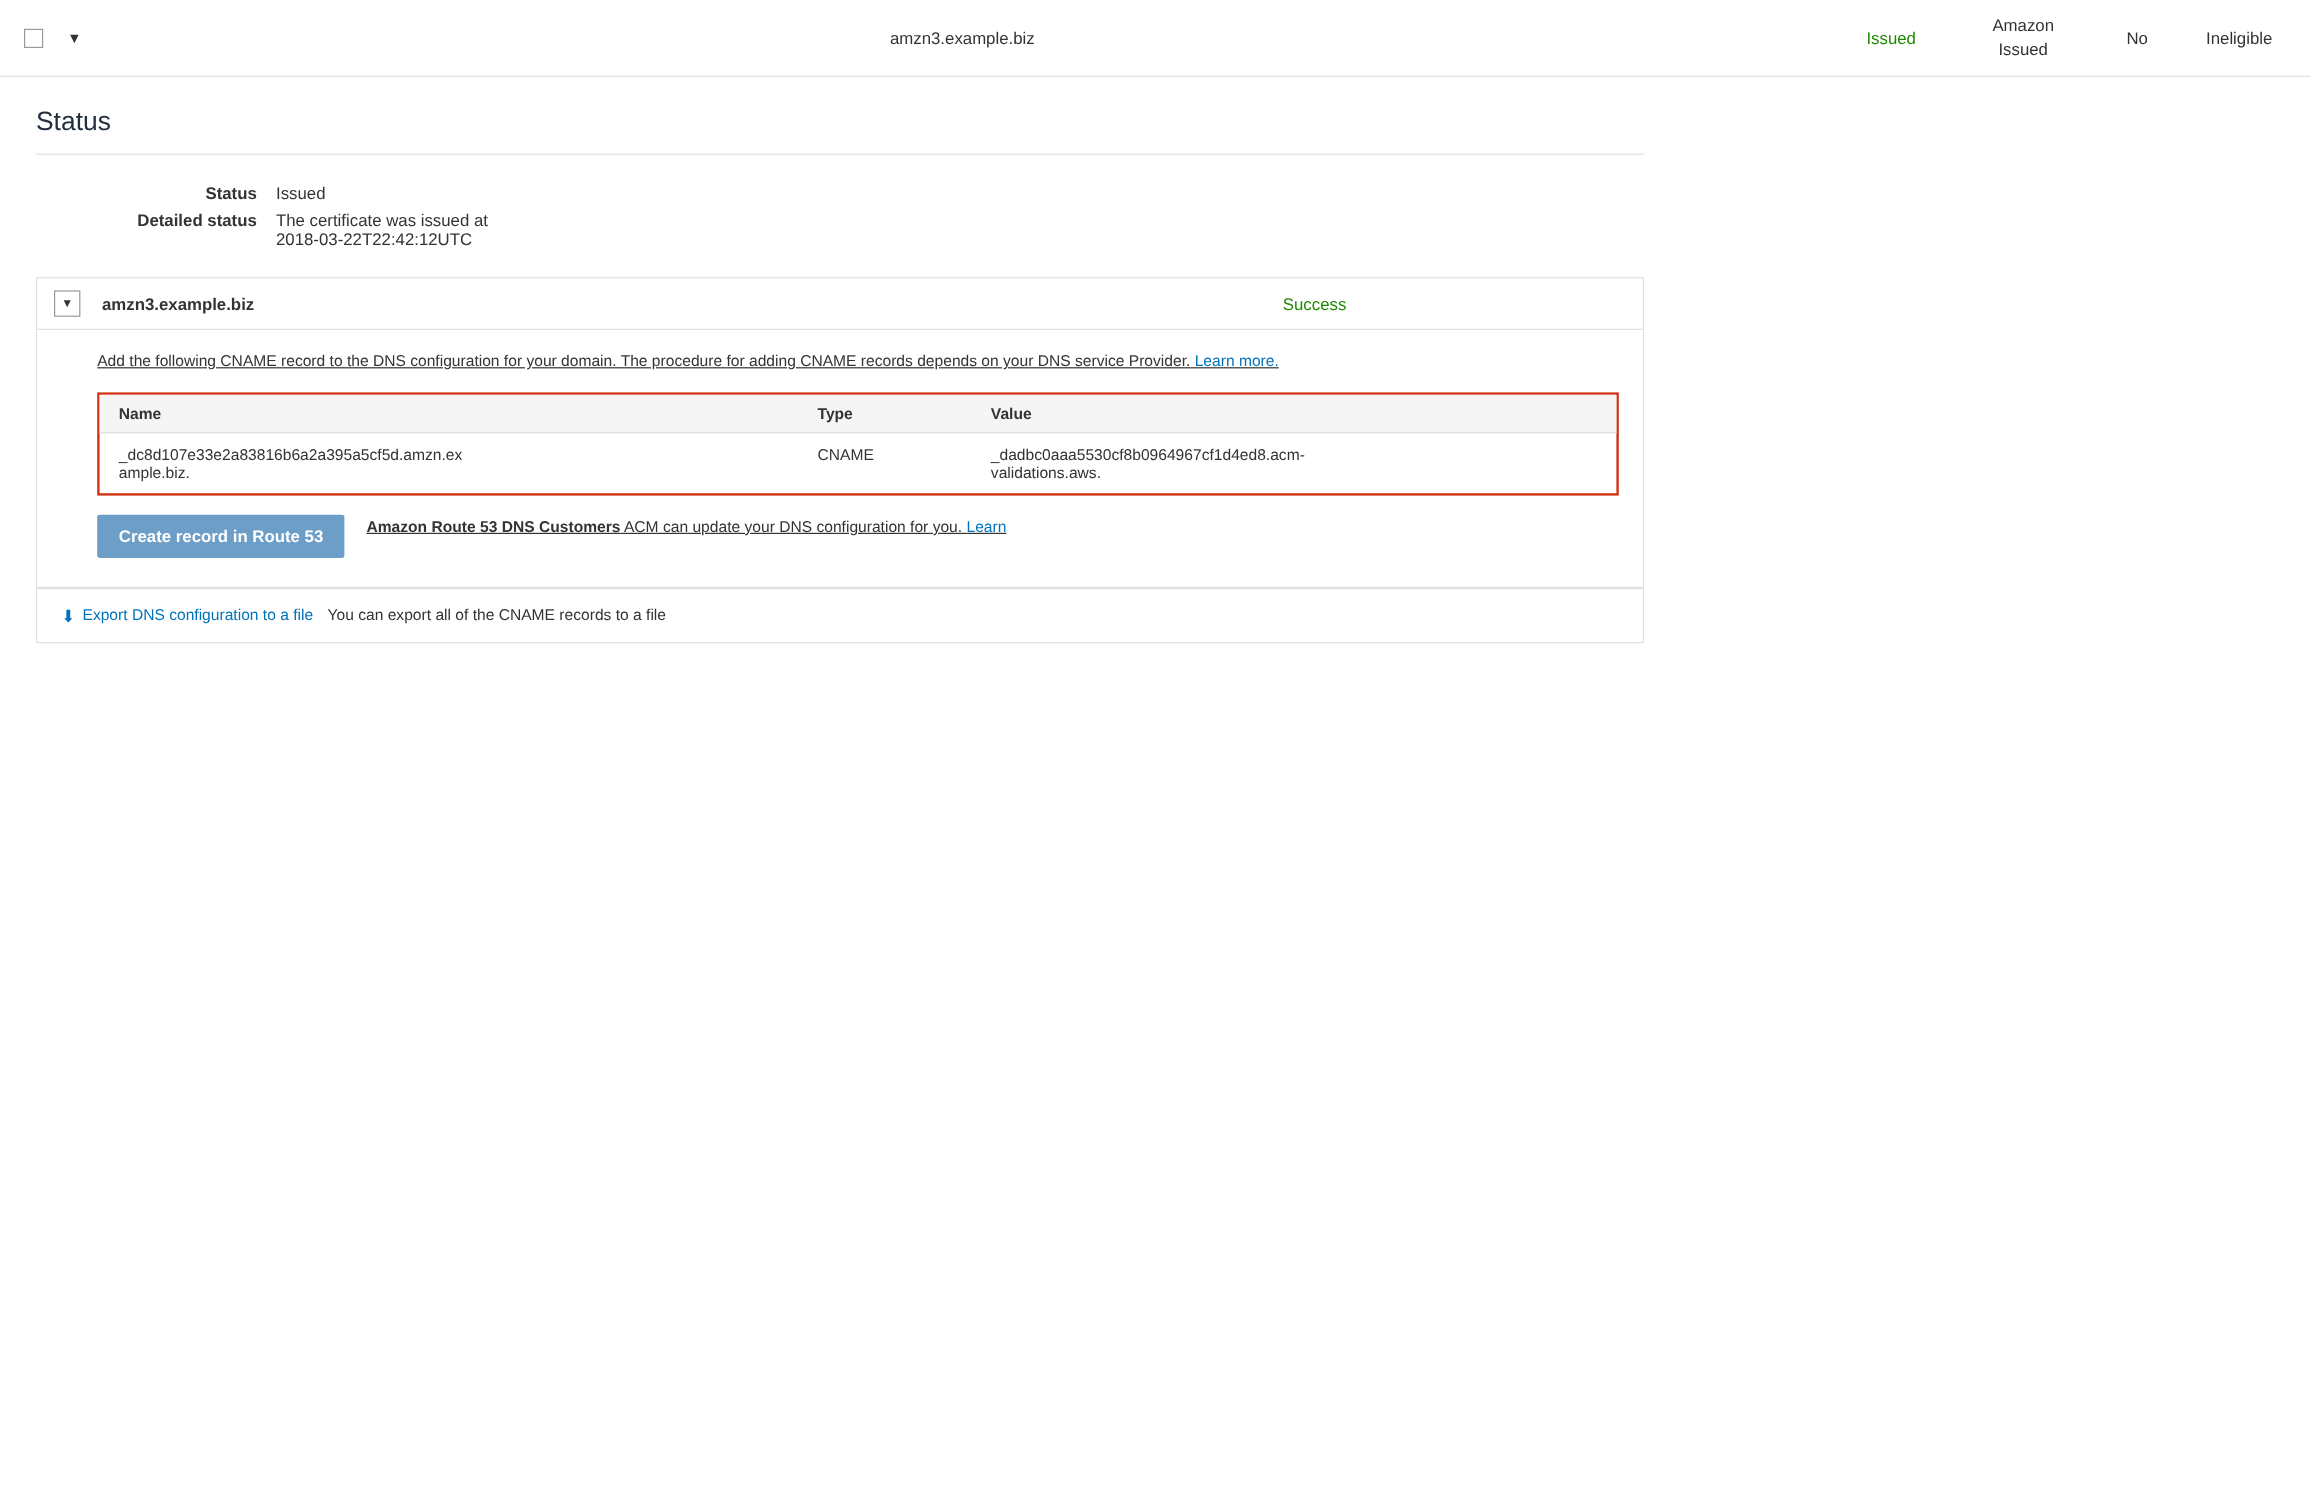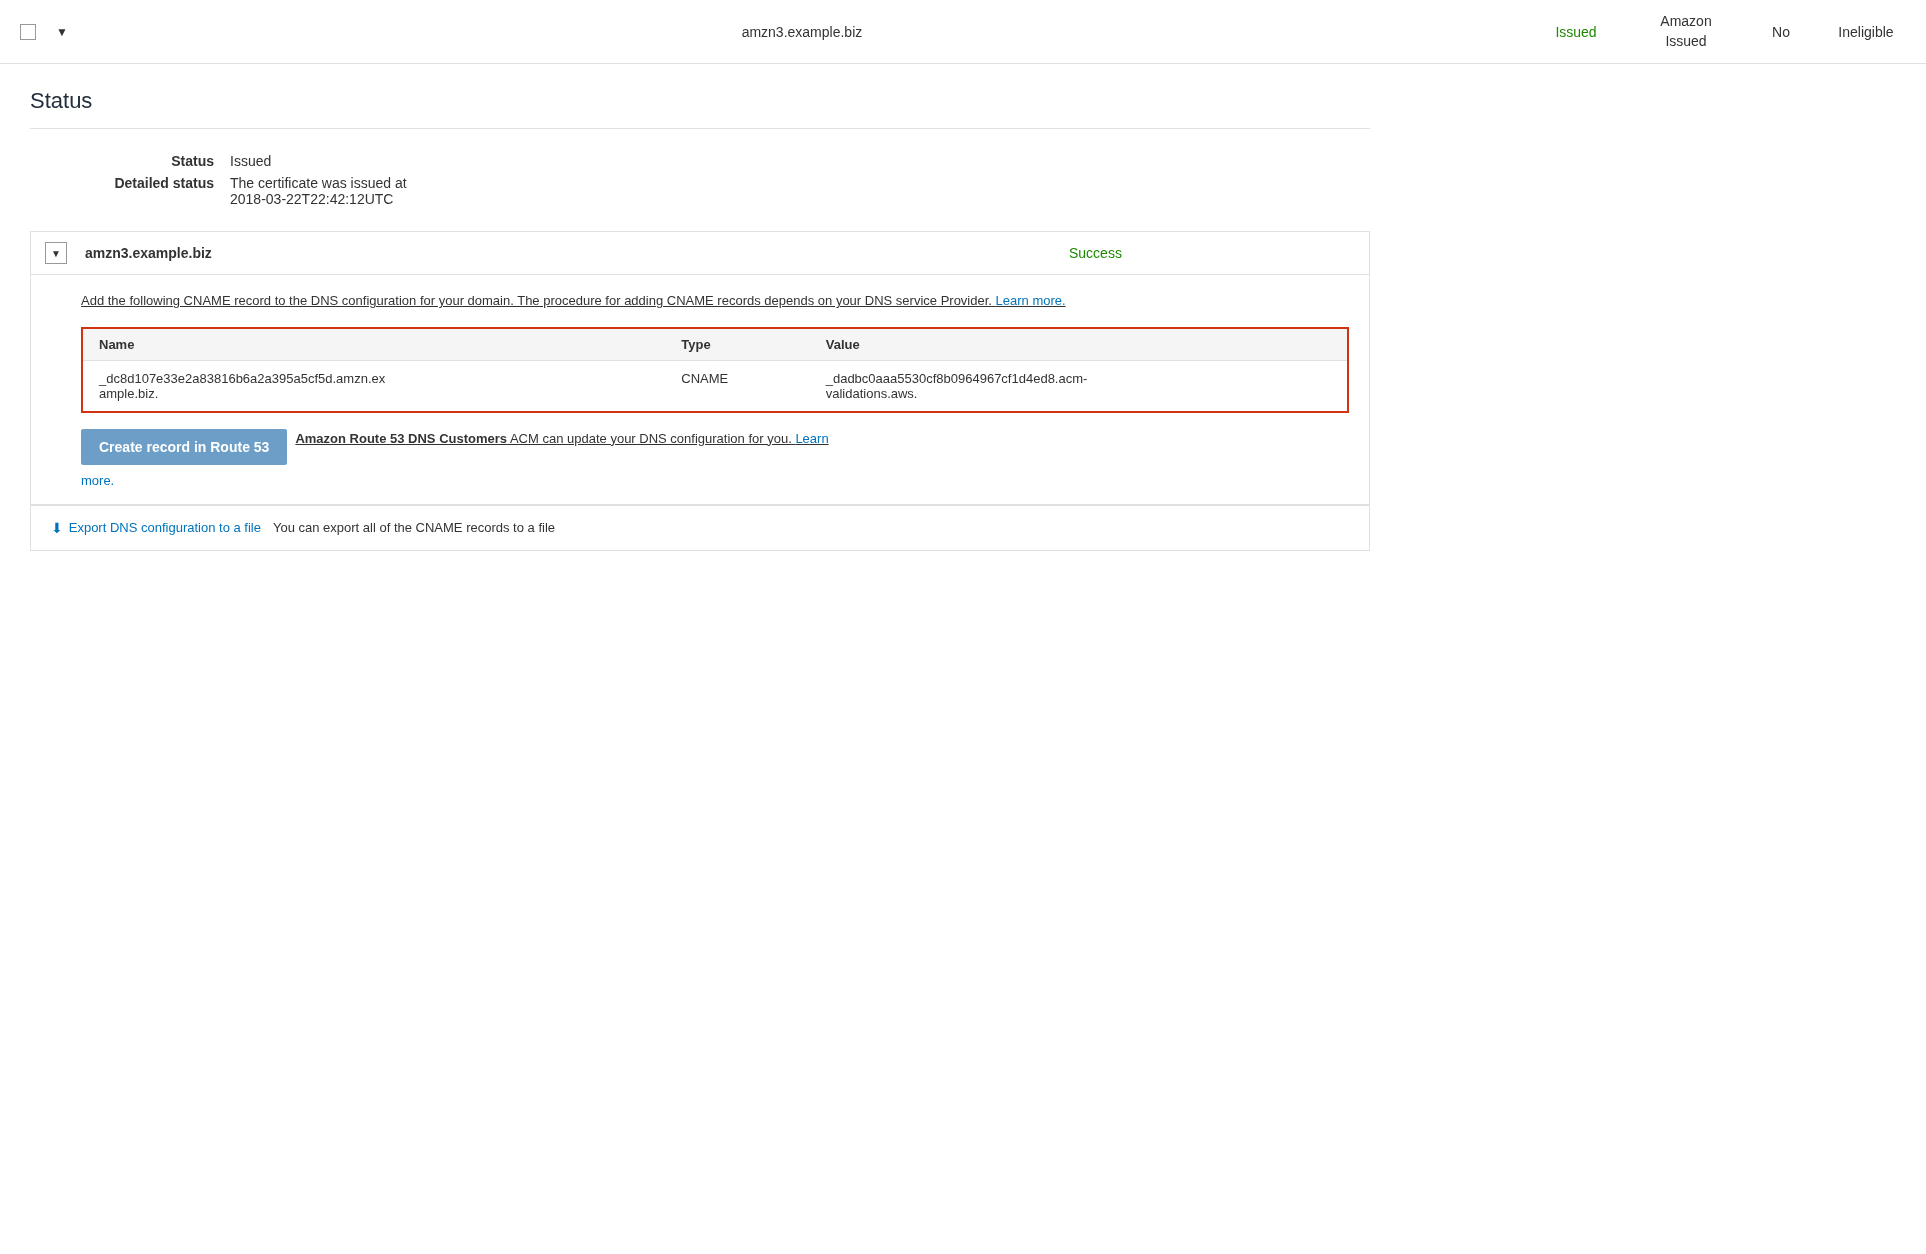--- a/index.html
+++ b/index.html
@@ -210,21 +210,21 @@
     .note-section a {
       color: #0073bb;
       text-decoration: none;
     }
 
     
     .create-record-area {
       display: flex;
       align-items: flex-start;
       flex-wrap: wrap;
-      gap: 8px;
+      gap: 18px;
       margin-bottom: 8px;
     }
     .create-record-btn {
       background: #6c9ec8;
       color: #fff;
       border: none;
       padding: 10px 18px;
       font-size: 14px;
       font-weight: bold;
       cursor: pointer;
@@ -342,23 +342,20 @@
 
 
       <div class="create-record-area">
         <button class="create-record-btn">Create record in Route 53</button>
         <div class="create-record-desc">
           <strong>Amazon Route 53 DNS Customers</strong>
           <span> ACM can update your DNS configuration for you. </span>
           <a href="#">Learn</a>
         </div>
       </div>
-      <div class="learn-more-line">
-        <a href="#">more.</a>
-      </div>
     </div>
 
     <div class="export-section" style="padding: 14px 20px; margin-top: 0; border-top: 1px solid #e0e0e0;">
       <a href="#" class="export-link">
         <span class="export-icon">⬇</span>
         <span>Export DNS configuration to a file</span>
       </a>
       <span class="export-desc">You can export all of the CNAME records to a file</span>
     </div>
   </div>

